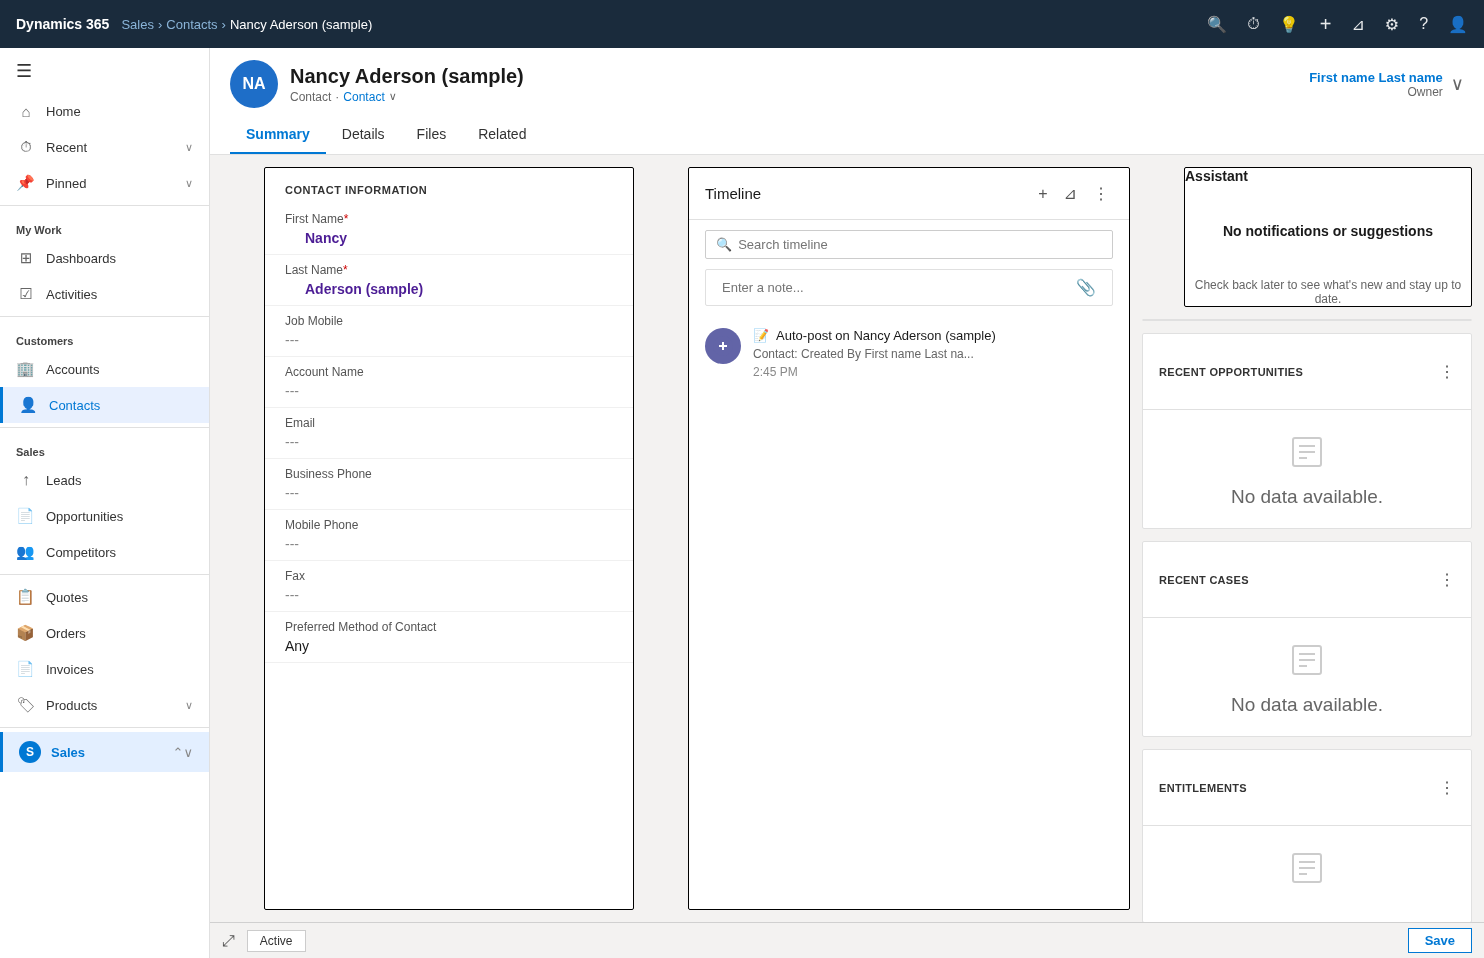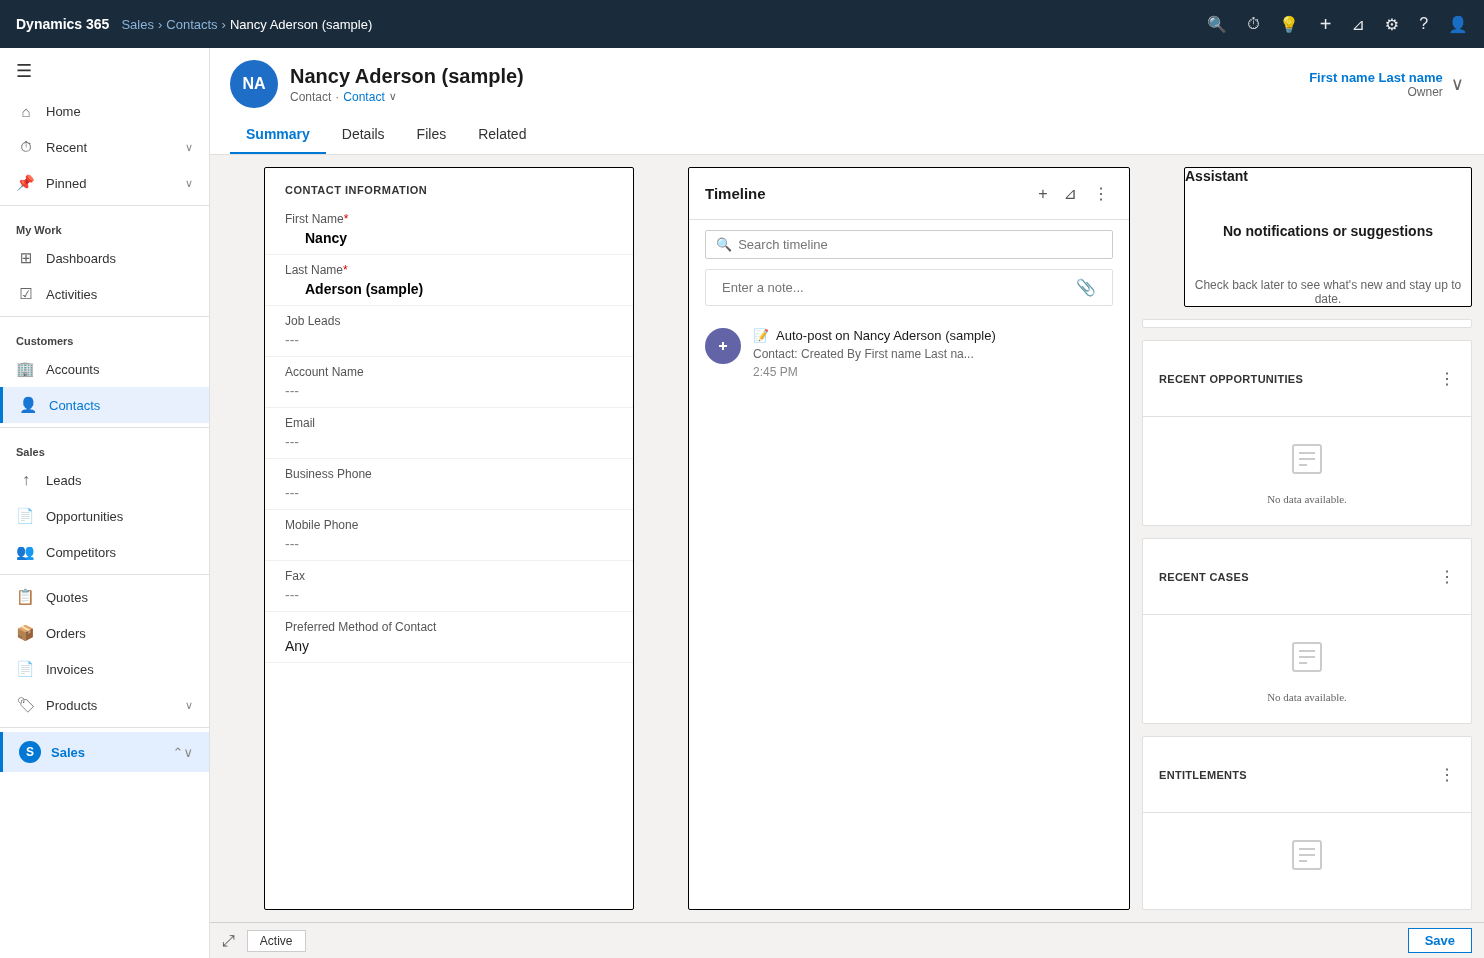--- a/index.html
+++ b/index.html
@@ -137,35 +137,35 @@
       font-weight: 700;
       color: #333;
       text-transform: uppercase;
       letter-spacing: 0.5px;
     }
     .contact-field { padding: 8px 20px; border-bottom: 1px solid #f0f0f0; }
     .contact-field-label { font-size: 12px; color: #555; margin-bottom: 4px; }
     .contact-field-label .required { color: #cc0000; }
     .contact-field-value { font-size: 14px; color: #1a1a1a; font-weight: 500; }
     .contact-field-value.empty { color: #888; }
-    .contact-field-value.bold { font-weight: 700; color: #000000; padding-left: 20px; }
+    .contact-field-value.bold { font-weight: 700; color: #4c1d95; padding-left: 20px; }
 
     
     .timeline-panel {
       flex: 1;
       min-width: 300px;
     }
     .timeline-header {
       display: flex;
       align-items: center;
       padding: 14px 16px;
       border-bottom: 1px solid #e0e0e0;
       gap: 8px;
     }
-    .timeline-title { font-size: 15px; font-weight: 700; color: #1a1a1a; flex: 1; }
+    .timeline-title { font-size: 15px; font-weight: 400; color: #1a1a1a; flex: 1; }
     .timeline-icon-btn { color: #555; font-size: 16px; cursor: pointer; padding: 2px 4px; }
     .timeline-search {
       margin: 10px 16px;
       display: flex;
       align-items: center;
       border: 1px solid #ccc;
       border-radius: 2px;
       padding: 6px 10px;
       gap: 6px;
       background: white;
@@ -221,21 +221,21 @@
     .side-card-header {
       display: flex;
       align-items: center;
       padding: 28px 16px;
       border-bottom: 1px solid #e0e0e0;
     }
     .side-card-header-title { font-size: 11px; font-weight: 700; color: #333; text-transform: uppercase; flex: 1; letter-spacing: 0.3px; }
     .side-card-more { color: #555; font-size: 16px; cursor: pointer; }
     .side-card-empty { padding: 20px 16px; text-align: center; }
     .side-card-empty-icon { font-size: 32px; color: #ccc; margin-bottom: 8px; }
-    .side-card-empty-text { font-size: 11px; color: #666; font-family: Liberation Serif, serif; }
+    .side-card-empty-text { font-size: 19px; color: #666; }
 
     
     .bottom-bar {
       background: #f3f2f1;
       border-top: 1px solid #d0d0d0;
       height: 36px;
       display: flex;
       align-items: center;
       padding: 0 12px;
       gap: 12px;
@@ -416,21 +416,21 @@
 
         <div class="contact-field">
           <div class="contact-field-label">First Name<span class="required">*</span></div>
           <div class="contact-field-value bold">Nancy</div>
         </div>
         <div class="contact-field">
           <div class="contact-field-label">Last Name<span class="required">*</span></div>
           <div class="contact-field-value bold">Aderson (sample)</div>
         </div>
         <div class="contact-field">
-          <div class="contact-field-label">Job Leads</div>
+          <div class="contact-field-label">Job Mobile</div>
           <div class="contact-field-value empty">---</div>
         </div>
         <div class="contact-field">
           <div class="contact-field-label">Account Name</div>
           <div class="contact-field-value empty">---</div>
         </div>
         <div class="contact-field">
           <div class="contact-field-label">Email</div>
           <div class="contact-field-value empty">---</div>
         </div>

